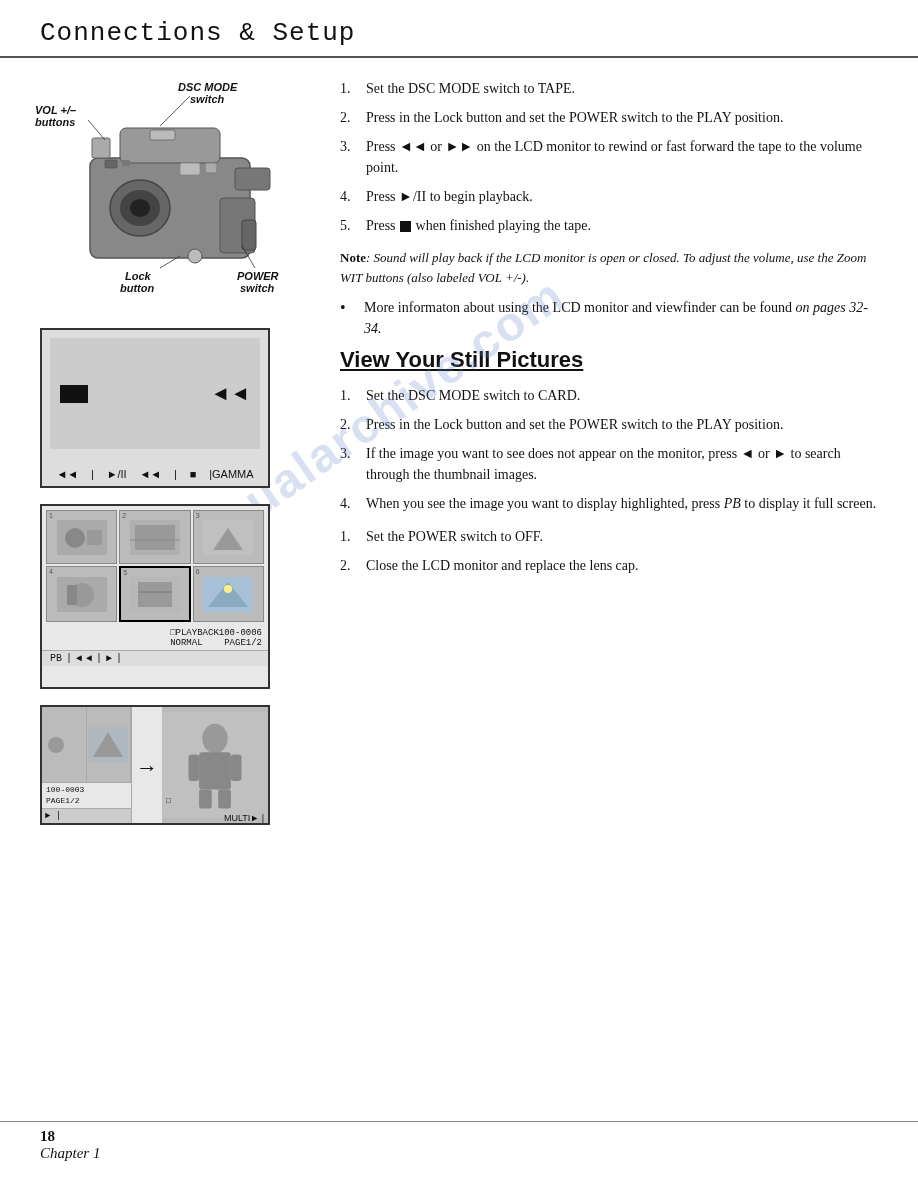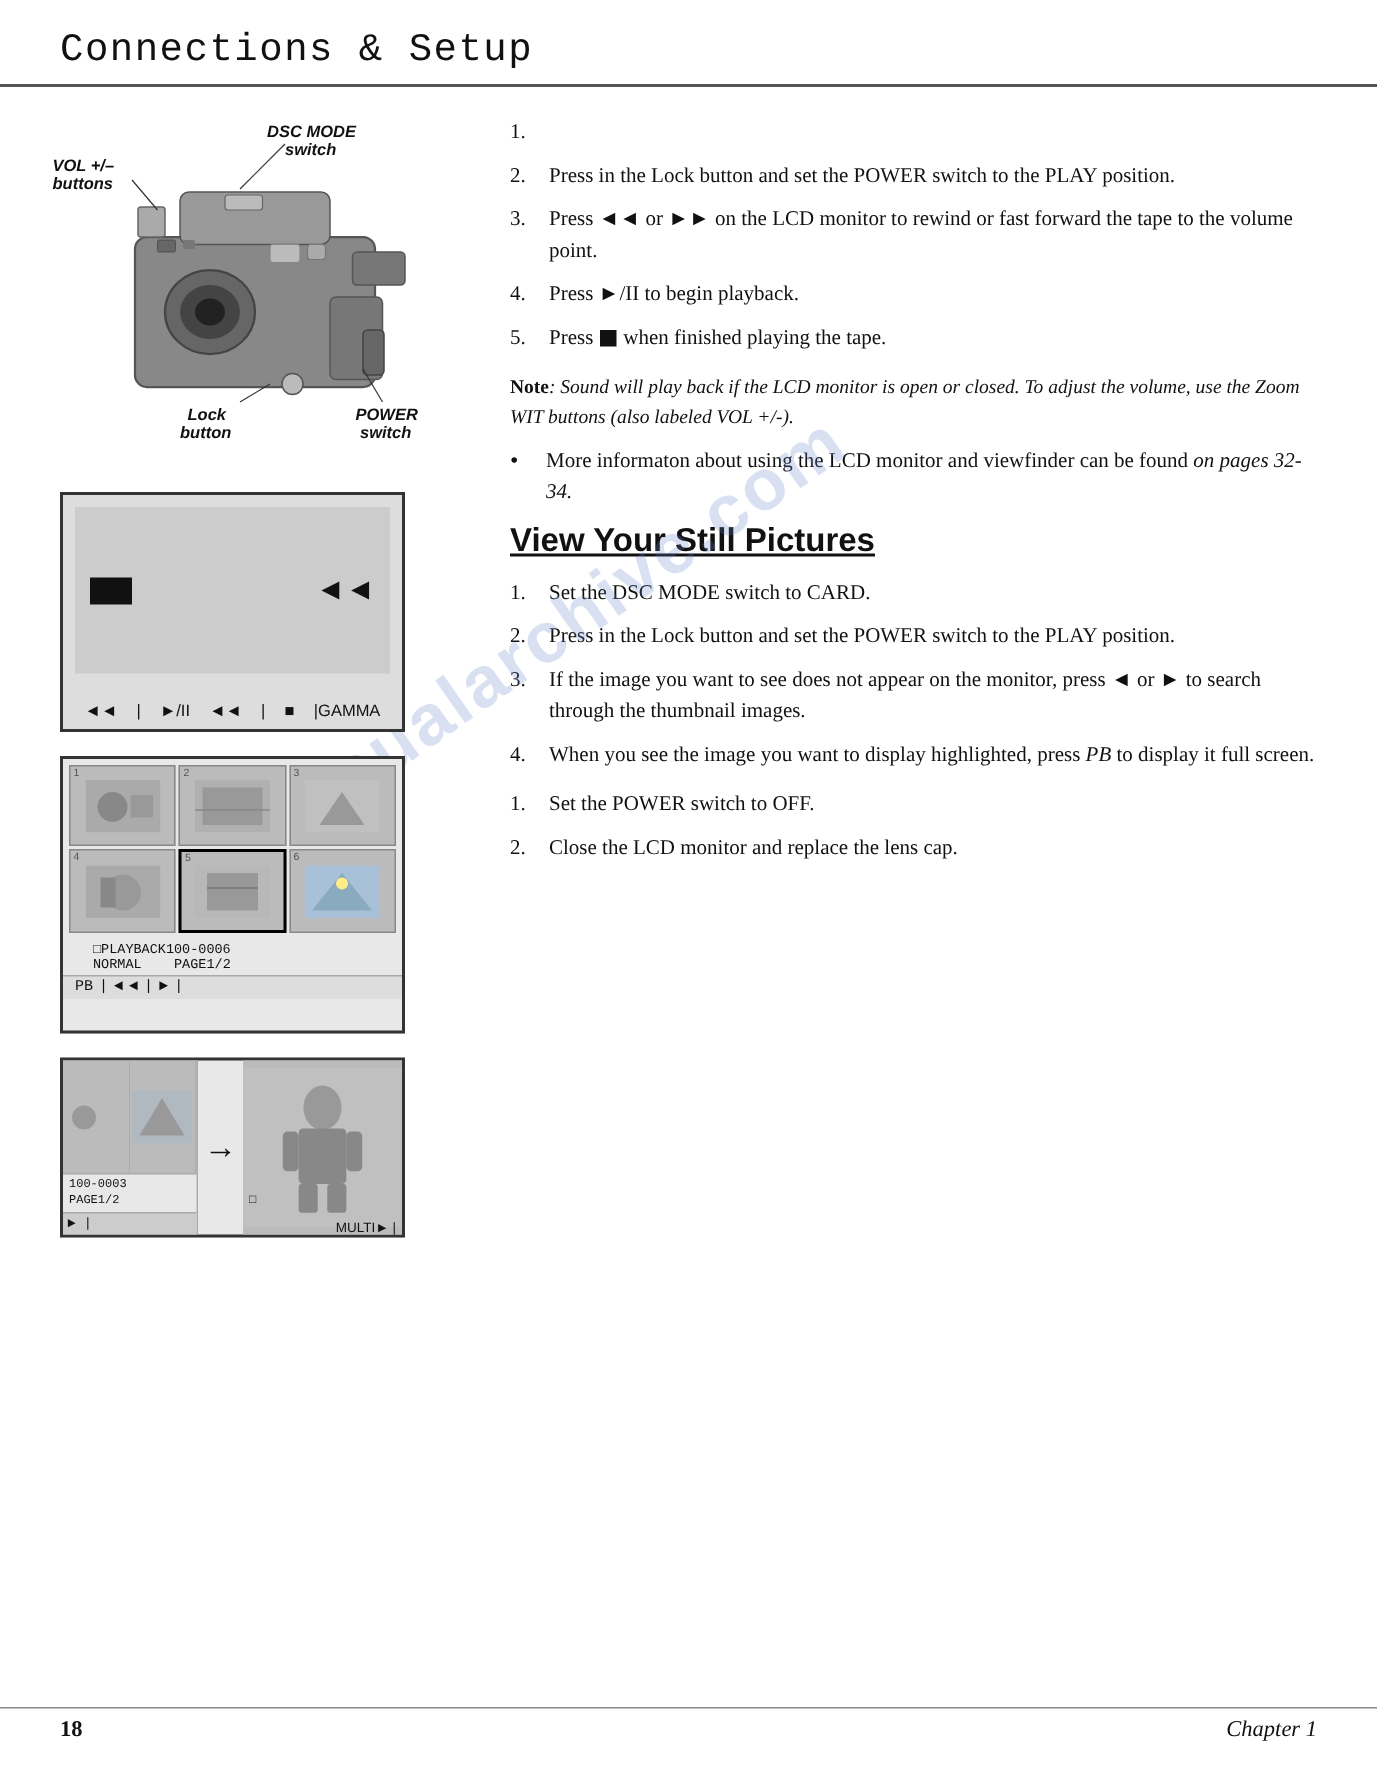--- a/index.html
+++ b/index.html
@@ -140,22 +140,22 @@
     .thumb-num {
       position: absolute;
       top: 1px;
       left: 2px;
       font-size: 7px;
       color: #555;
     }
 
     .thumb-bottom {
       display: flex;
-      justify-content: flex-start;
-      padding: 2px 20px;
+      justify-content: flex-end;
+      padding: 2px 6px;
       font-size: 9px;
       font-family: 'Courier New', monospace;
       color: #111;
     }
 
     .thumb-controls {
       display: flex;
       padding: 2px 8px;
       gap: 4px;
       font-size: 10px;
@@ -331,20 +331,21 @@
     .page-footer {
       position: absolute;
       bottom: 20px;
       left: 0;
       right: 0;
       border-top: 1px solid #888;
       padding: 6px 40px;
       display: flex;
       justify-content: space-between;
       font-size: 14px;
+      flex-direction: column;
     }
 
     .page-num {
       font-weight: bold;
       font-size: 15px;
     }
 
     .chapter-label {
       font-style: italic;
       font-size: 15px;
@@ -547,20 +548,21 @@
       </div>
 
     </div>
 
     <div class="right-col">
 
 
       <ol class="instructions-list">
         <li>
           <span class="list-num">1.</span>
+          <span>Set the DSC MODE switch to TAPE.</span>
         </li>
         <li>
           <span class="list-num">2.</span>
           <span>Press in the Lock button and set the POWER switch to the PLAY position.</span>
         </li>
         <li>
           <span class="list-num">3.</span>
           <span>Press ◄◄ or ►► on the LCD monitor to rewind or fast forward the tape to the volume point.</span>
         </li>
         <li>

